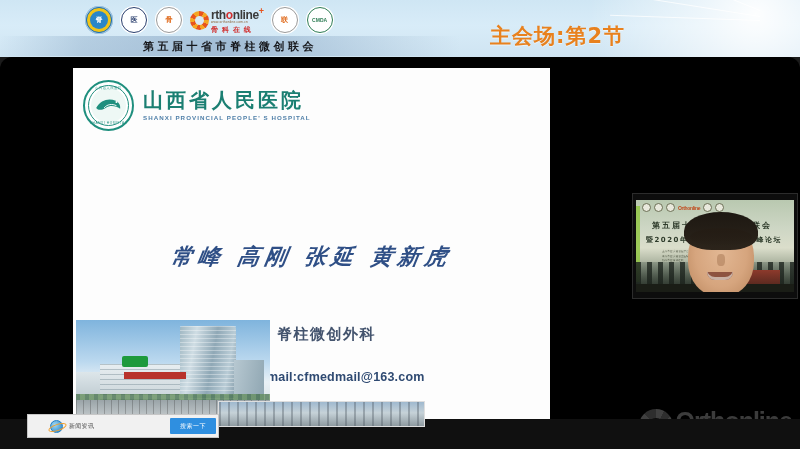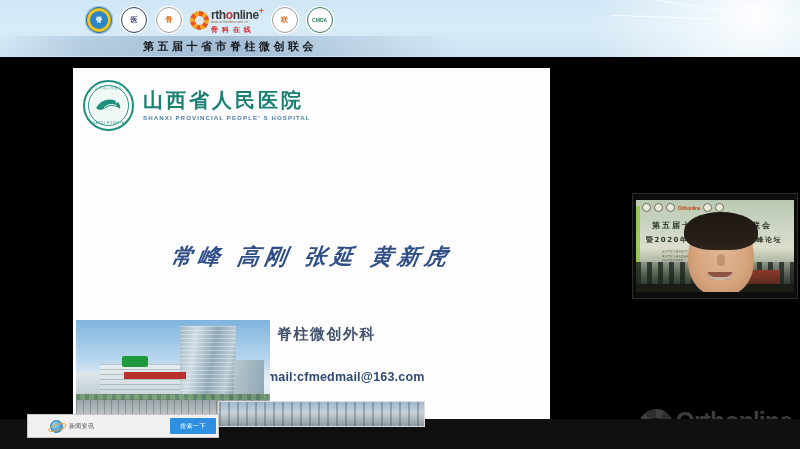--- a/index.html
+++ b/index.html
@@ -46,21 +46,21 @@
     display:flex;align-items:center;justify-content:center;
     background:linear-gradient(90deg,rgba(120,150,180,0) 0%,rgba(110,145,180,.30) 18%,rgba(95,130,170,.42) 50%,rgba(120,150,180,.12) 88%,rgba(120,150,180,0) 100%);}
   #banner-sub span{font-size:11px;font-weight:bold;color:#17181c;letter-spacing:3.5px;
     font-family:"DejaVu Sans","Liberation Sans",sans-serif;}
 
   #session-title{position:absolute;left:490px;top:22px;font-size:21px;font-weight:bold;
     color:#e8811e;letter-spacing:1px;font-family:"DejaVu Sans","Liberation Sans",sans-serif;
     text-shadow:0 1px 0 rgba(255,255,255,.5);}
 
   
-  #stage{position:absolute;left:0;top:57px;width:800px;height:392px;background:#000;}
+  #stage{position:absolute;left:0;top:57px;width:800px;height:392px;background:#000;border-radius:12px;}
 
   
   #slide{position:absolute;left:73px;top:11px;width:477px;height:357px;background:#fdfdfd;overflow:hidden;}
 
   .hosp-head{position:absolute;left:10px;top:12px;display:flex;align-items:center;gap:9px;}
   .hosp-seal{width:47px;height:47px;border-radius:50%;border:2px solid #1f8f7e;position:relative;background:#fff;}
   .hosp-seal .r2{position:absolute;inset:3px;border-radius:50%;border:1px solid #1f8f7e;}
   .hosp-seal .r3{position:absolute;inset:6px;border-radius:50%;background:#eef8f5;}
   .hosp-seal .bird{position:absolute;left:9px;top:13px;width:29px;height:20px;}
   .hosp-seal .arcu{position:absolute;left:0;right:0;top:4px;text-align:center;font-size:3.2px;color:#1f8f7e;letter-spacing:.6px;}
@@ -219,20 +219,21 @@
       <div class="clogo lg6">
         <div class="ring"></div>
           <div class="inner">CMDA</div>
       </div>
     </div>
 
     <div id="banner-sub">
       <span>第五届十省市脊柱微创联会</span>
     </div>
 
+    <div id="session-title">主会场:第2节</div>
   </div>
 
   <div id="stage">
 
     <div id="slide">
 
       <div class="hosp-head">
         <div class="hosp-seal">
           <div class="r2"></div>
             <div class="r3"></div>

